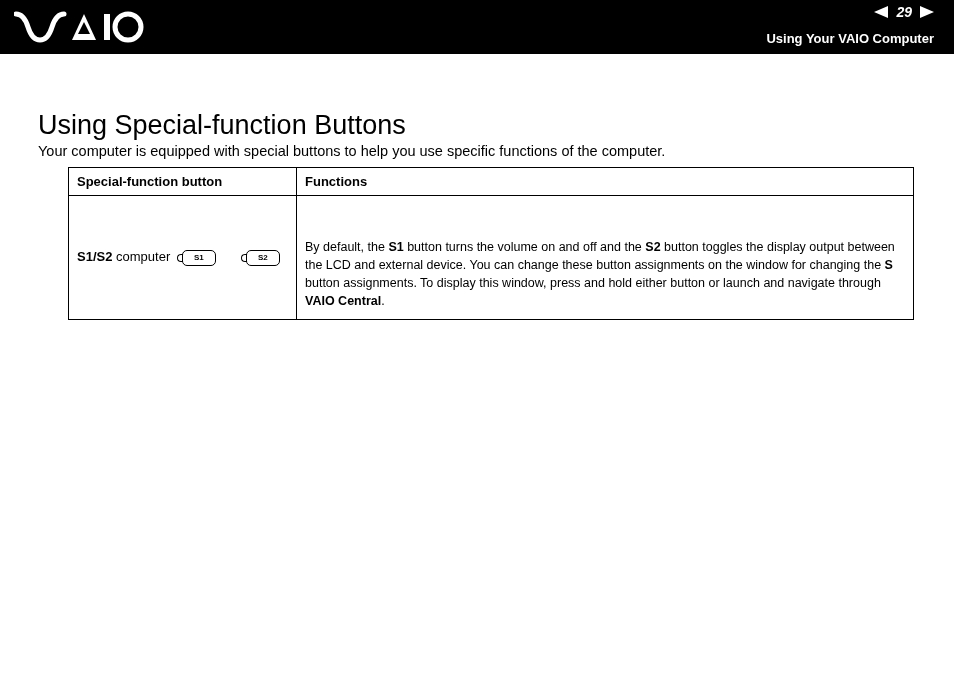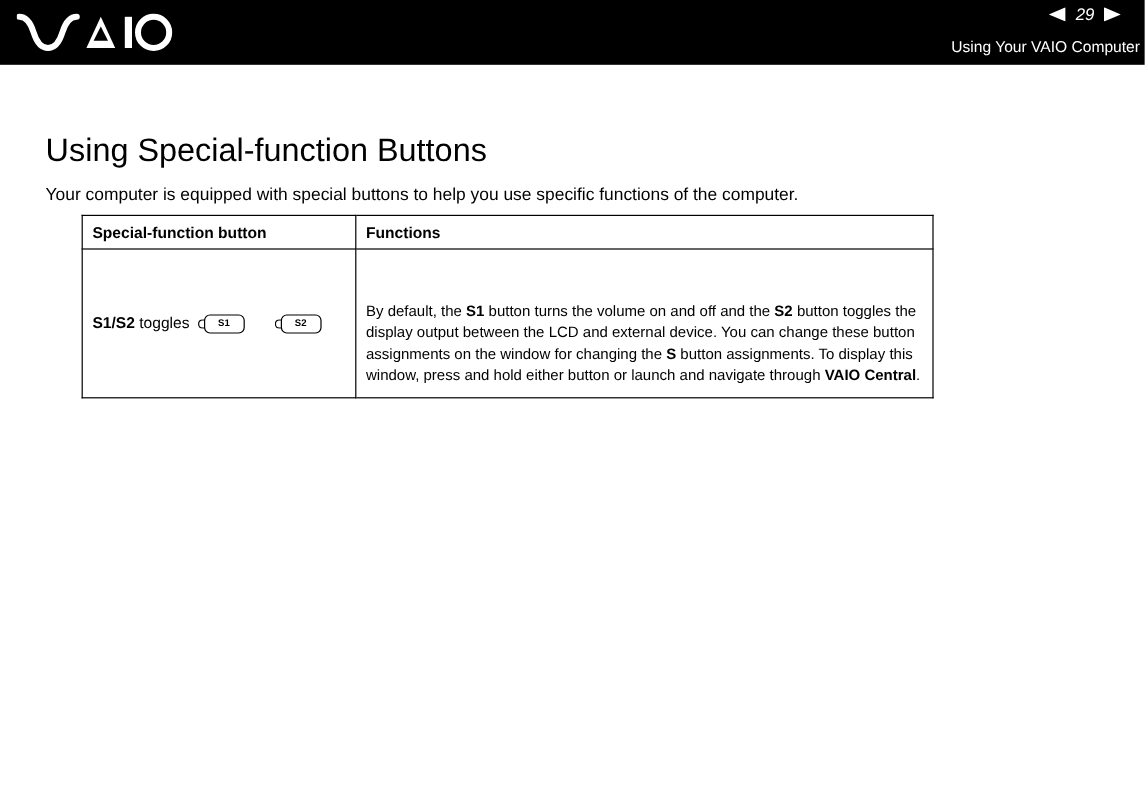--- a/index.html
+++ b/index.html
@@ -24,48 +24,48 @@
     top: 10px;
   }
   .logo svg { display: block; }
   .pager {
     position: absolute;
     right: 20px;
     top: 4px;
     display: flex;
     align-items: center;
     gap: 8px;
-    font-weight: normal;
+    font-weight: bold;
     font-style: italic;
     font-size: 14px;
   }
   .arrow-btn { cursor: pointer; display: flex; align-items: center; }
   .section-name {
     position: absolute;
-    right: 4px;
+    right: 20px;
     bottom: 8px;
-    font-weight: normal;
+    font-weight: bold;
     font-size: 13px;
     margin-top: 28px;
   }
   .content {
     padding: 56px 38px 0 38px;
   }
   h1 {
     font-weight: 400;
     font-size: 27px;
-    margin-bottom: 14px;
+    margin-bottom: 2px;
   }
   .intro {
     font-size: 14.5px;
     margin-bottom: 8px;
   }
   table {
     border-collapse: collapse;
-    width: 710px;
+    width: 846px;
     margin-left: 30px;
   }
   th, td {
     border: 1px solid #000;
     text-align: left;
     vertical-align: top;
   }
   th {
     font-weight: bold;
     font-size: 13px;
@@ -142,21 +142,21 @@
   <table>
     <thead>
       <tr>
         <th class="col1">Special-function button</th>
         <th>Functions</th>
       </tr>
     </thead>
     <tbody>
       <tr>
         <td class="cell1">
-          <span class="bold">S1/S2</span><span> toggles</span>
+          <span class="bold">S1/S2</span><span> computer</span>
           <span class="key-icons">
             <span class="keycap">S1</span>
             <span class="keycap">S2</span>
           </span>
         </td>
         <td>
           <div class="func-text">
             <span>By default, the </span><span class="bold">S1</span><span> button turns the volume on and off and the </span><span class="bold">S2</span><span> button toggles the display output between the LCD and external device. You can change these button assignments on the window for changing the </span><span class="bold">S</span><span> button assignments. To display this window, press and hold either button or launch and navigate through </span><span class="bold">VAIO Central</span><span>.</span>
           </div>
         </td>

